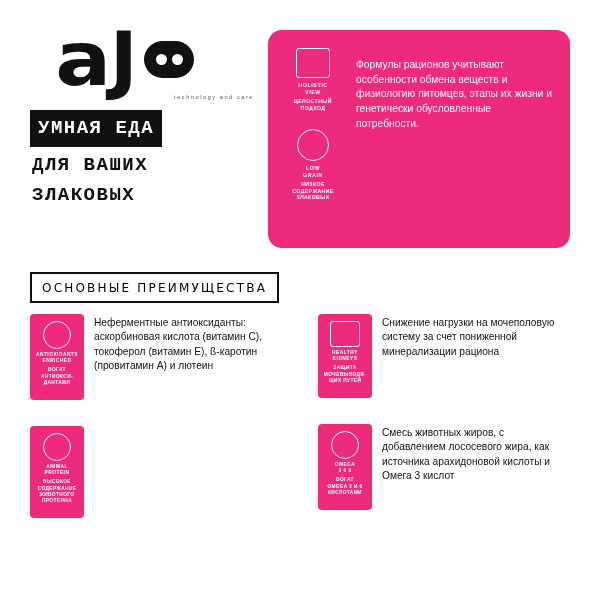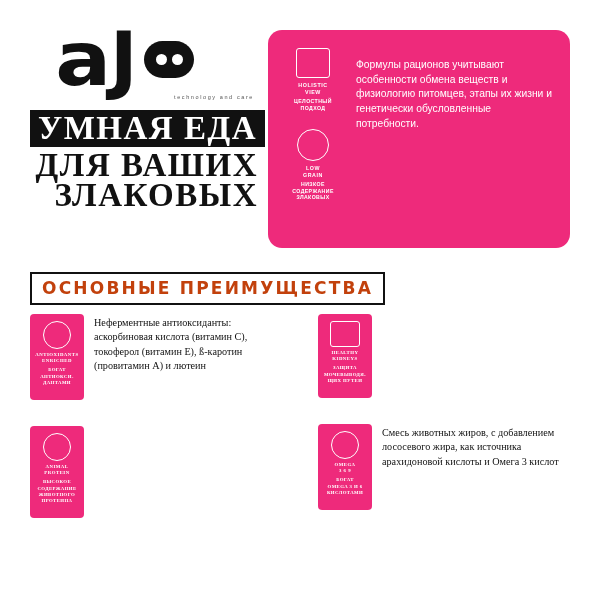--- a/index.html
+++ b/index.html
@@ -70,39 +70,38 @@
     color: #555;
     margin-top: 2px;
     padding-right: 4px;
     text-transform: lowercase;
   }
 
   .slogan {
     margin-top: 10px;
   }
   .slogan-line {
-    font-family: Liberation Serif, serif;
-    font-weight: 700;
-    font-size: 33px;
+    font-family: Liberation Mono, monospace;
+    font-weight: 700;
+    font-size: 19px;
     line-height: 30px;
     letter-spacing: 1.5px;
     color: #111;
     display: block;
     white-space: nowrap;
   }
   .slogan-line.inv {
     background: #111;
     color: #fff;
     padding: 3px 8px 4px 8px;
     display: inline-block;
     margin-bottom: 3px;
   }
   .slogan-line.plain {
     padding-left: 2px;
-    text-align: right;
   }
 
   
   .pink-panel {
     position: absolute;
     left: 268px; top: 30px;
     width: 302px; height: 218px;
     background: #ee2a7b;
     border-radius: 14px;
     display: flex;
@@ -160,34 +159,33 @@
 
   
   .section-head {
     position: absolute;
     left: 30px; top: 272px;
     border: 2px solid #111;
     padding: 4px 10px 5px 10px;
   }
   .section-head span {
     font-family: "DejaVu Sans", sans-serif;
-    font-weight: 700;
-    font-size: 17px;
+    font-weight: 400;
+    font-size: 12px;
     letter-spacing: 2.2px;
-    color: #c2410c;
+    color: #000000;
   }
 
   
   .cols {
     position: absolute;
     left: 30px; top: 314px;
     width: 540px;
     display: flex;
     gap: 36px;
-    font-family: Liberation Serif, serif;
   }
   .col { width: 252px; }
   .benefit {
     display: flex;
     gap: 10px;
     margin-bottom: 18px;
   }
   .badge {
     width: 54px;
     flex: 0 0 54px;
@@ -301,20 +299,21 @@
     </div>
 
     <div class="col">
 
       <div class="benefit">
         <div class="badge tall">
           <div class="icon-box"></div>
           <div class="badge-cap">HEALTHY<br>KIDNEYS</div>
           <div class="badge-sub">ЗАЩИТА<br>МОЧЕВЫВОДЯ-<br>ЩИХ ПУТЕЙ</div>
         </div>
+        <div class="benefit-text">Снижение нагрузки на мочеполовую систему за счет пониженной минерализации рациона</div>
       </div>
 
       <div class="sp-1"></div>
 
       <div class="benefit">
         <div class="badge tall">
           <div class="icon-box round"></div>
           <div class="badge-cap">OMEGA<br>3 6 9</div>
           <div class="badge-sub">БОГАТ<br>OMEGA 3 И 6<br>КИСЛОТАМИ</div>
         </div>

